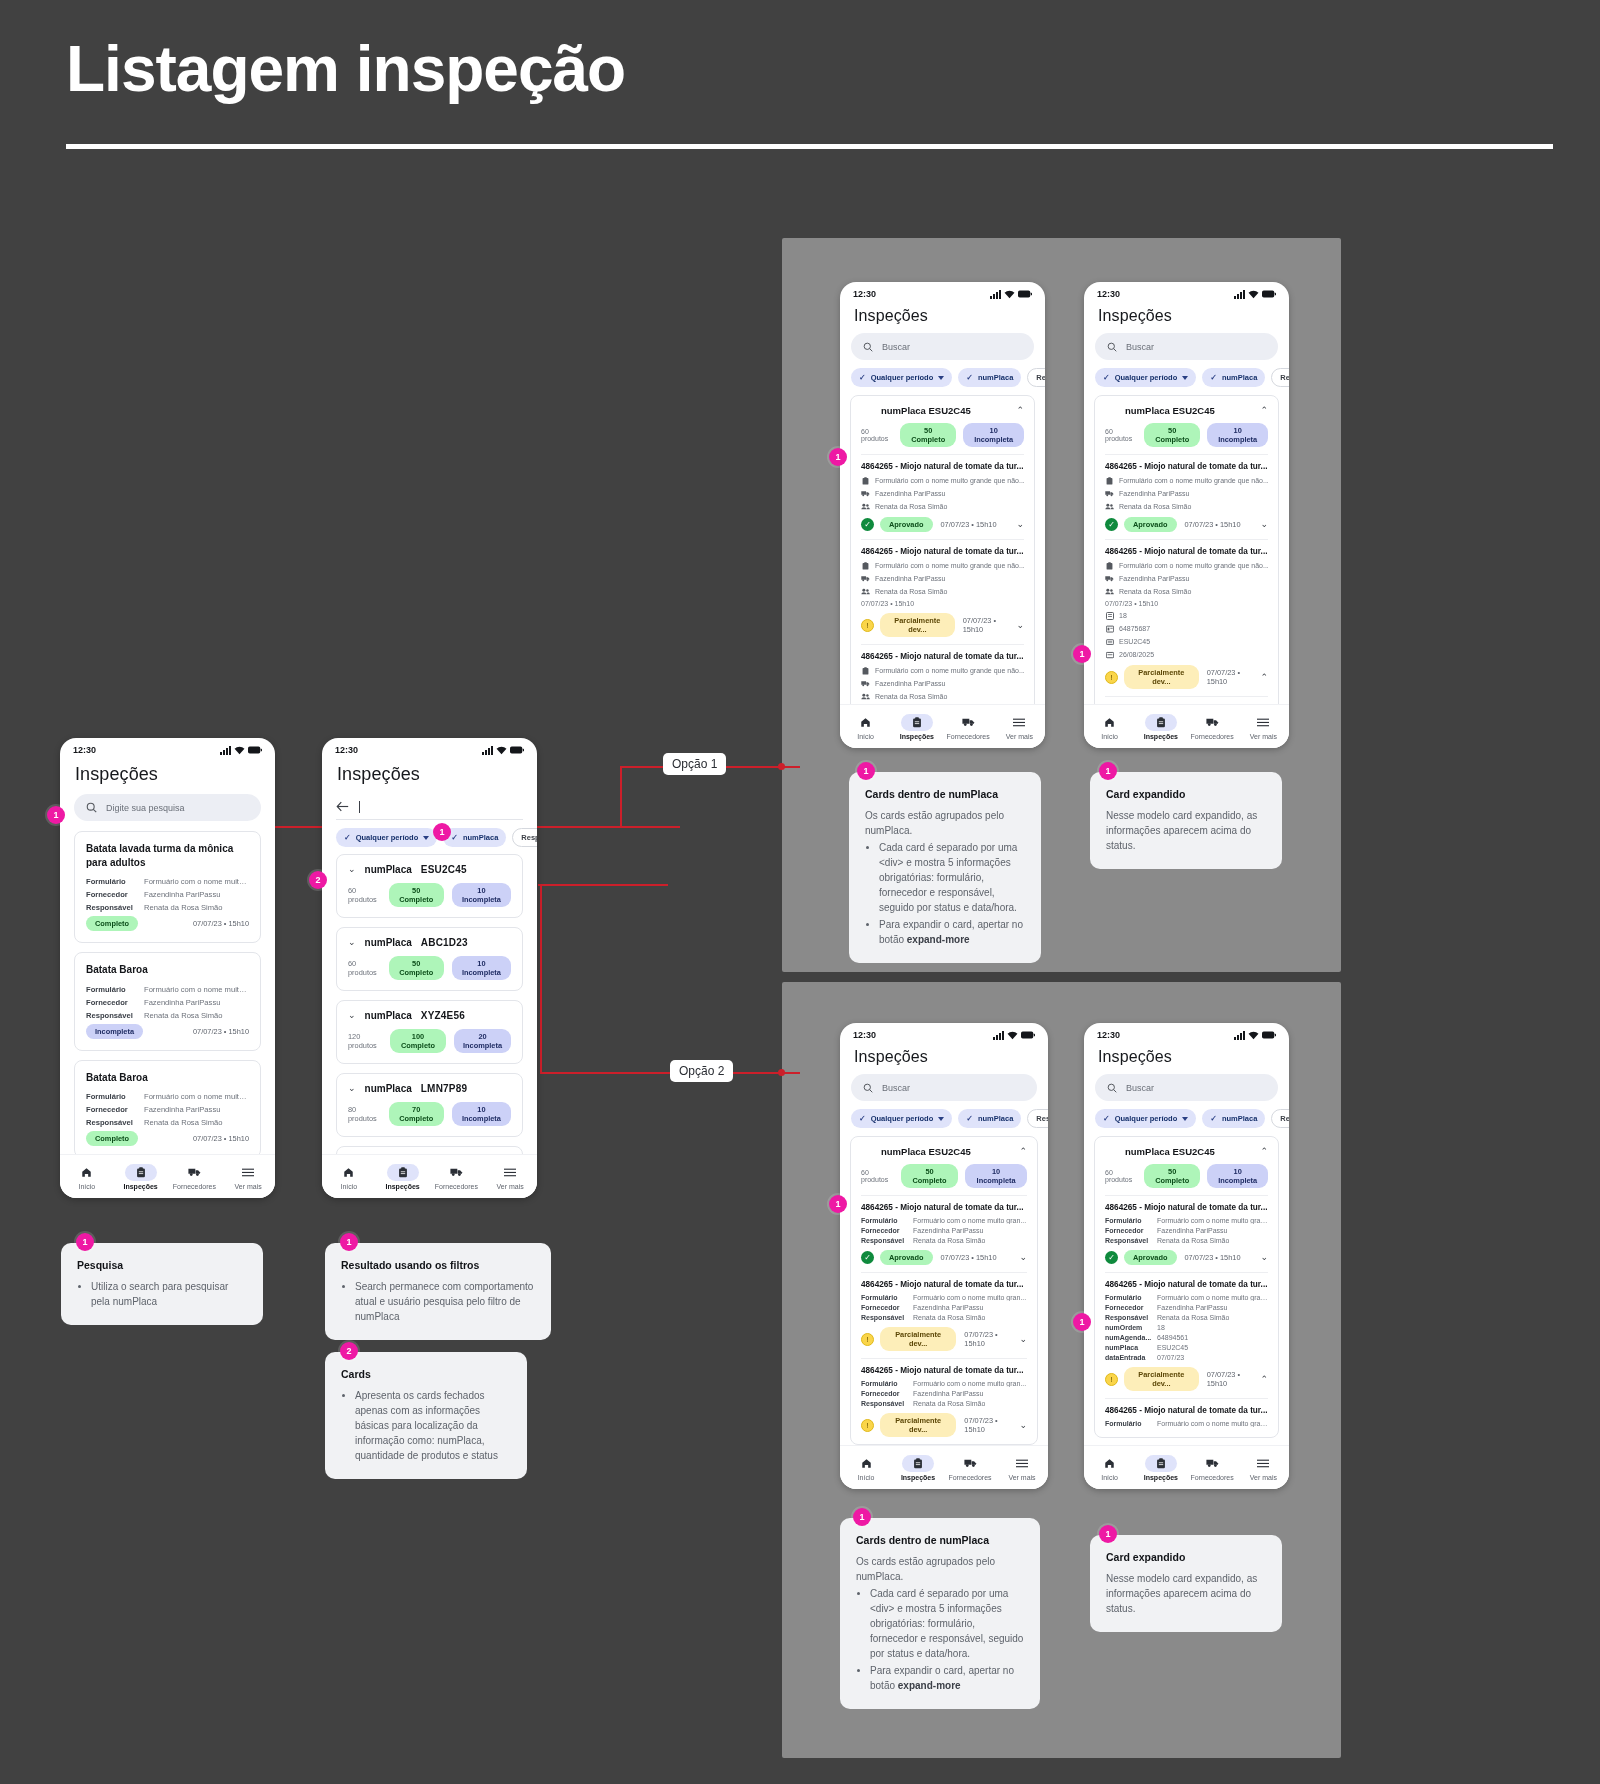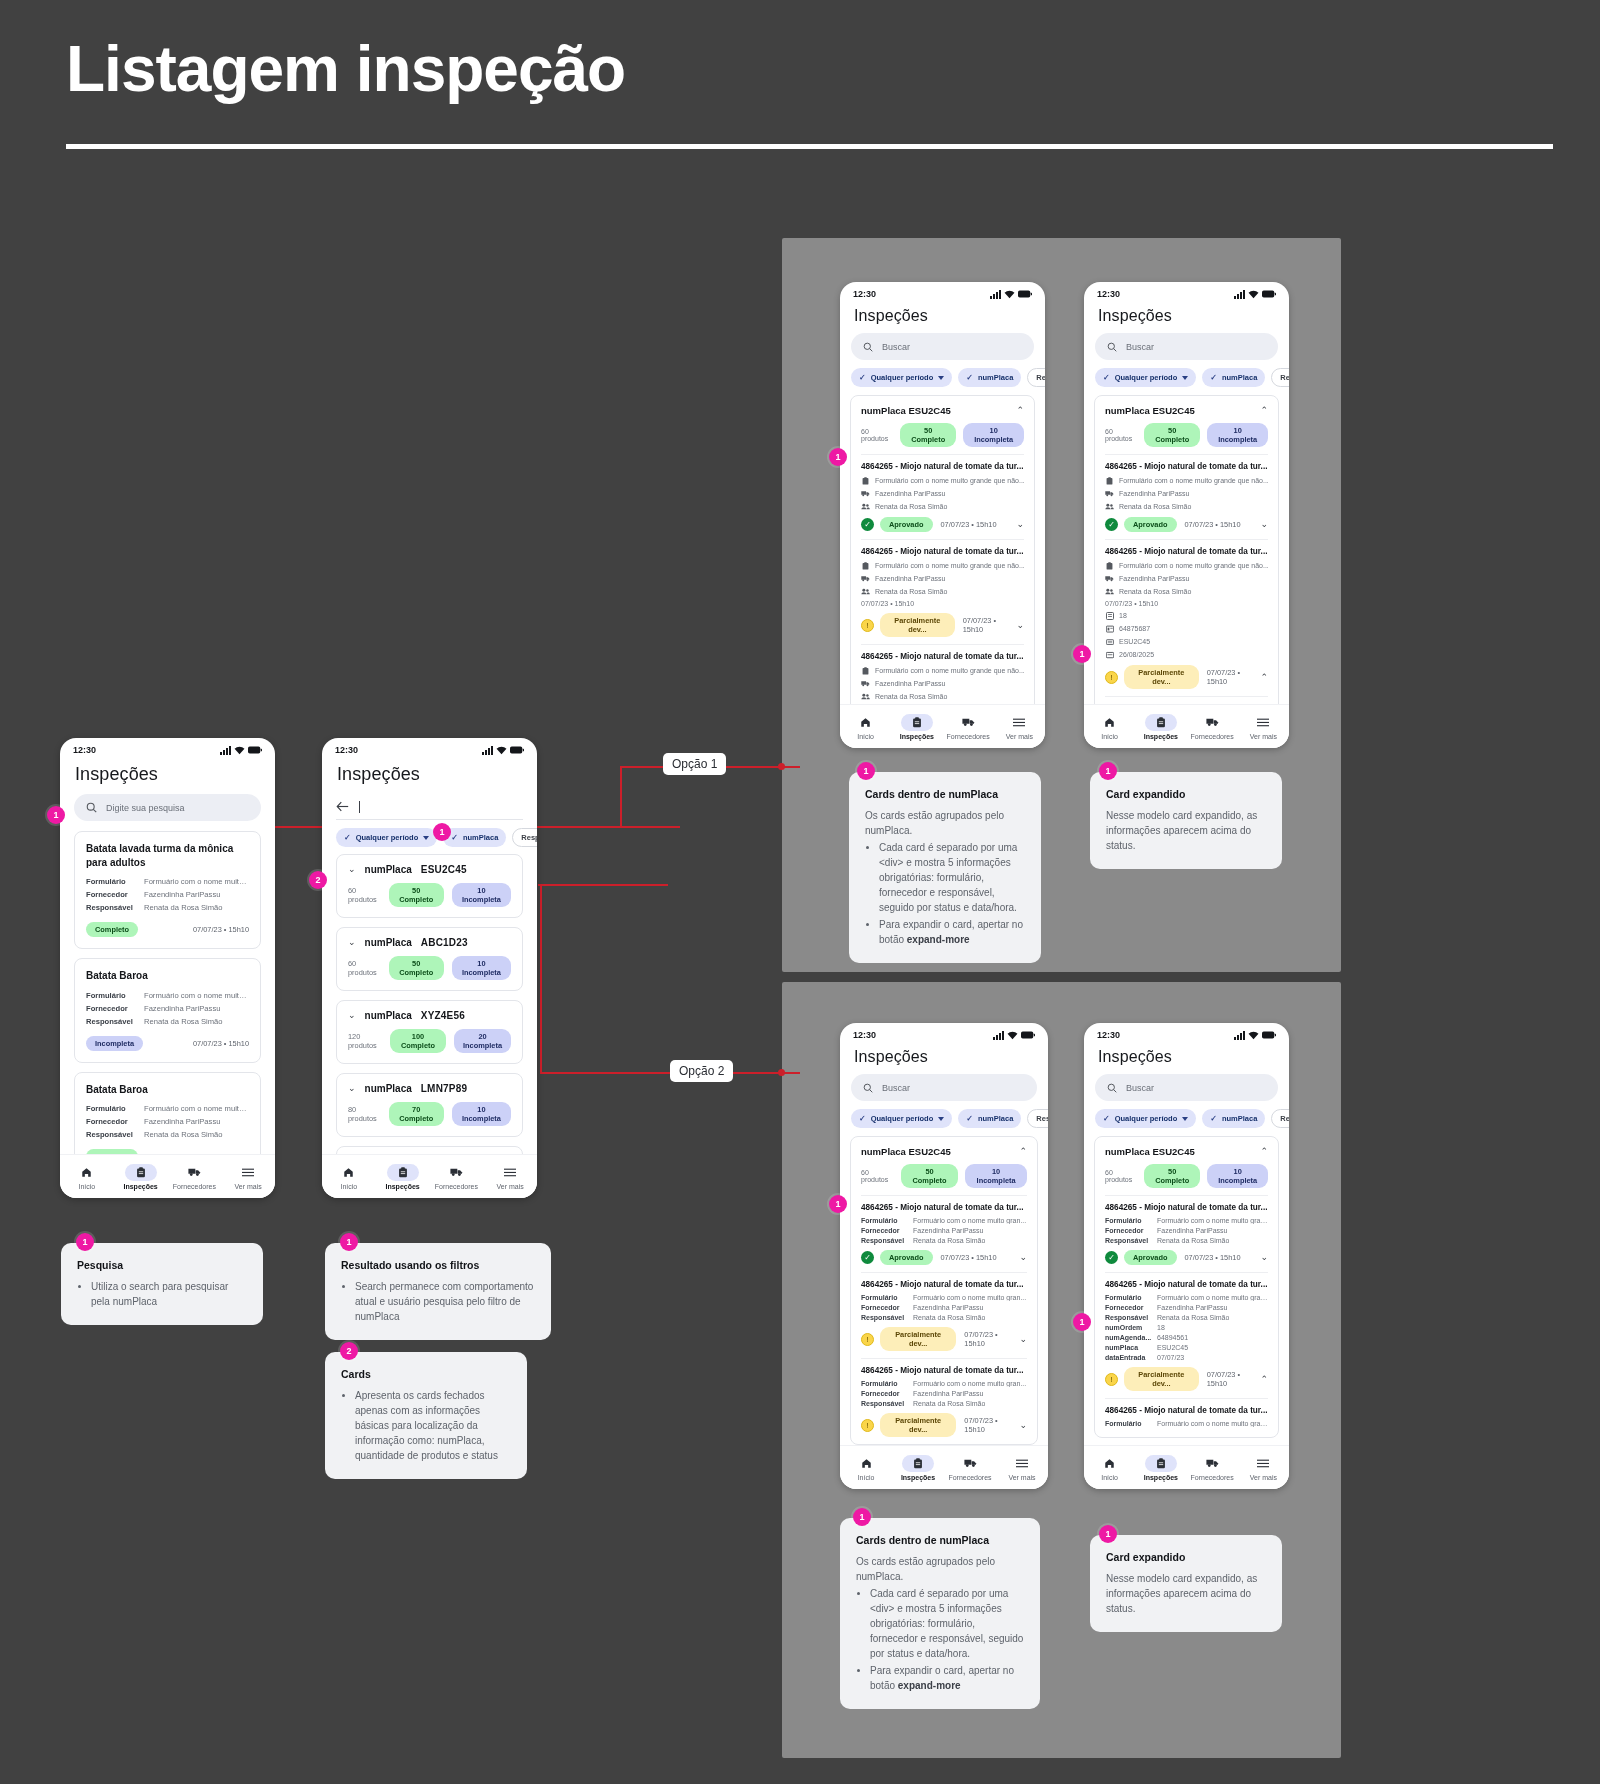--- a/index.html
+++ b/index.html
@@ -74,21 +74,21 @@
 
   
   .ins-card {
     margin: 0 14px 9px 14px; background: #fff; border: 1px solid #e3e5ea;
     border-radius: 8px; padding: 10px 11px 11px 11px;
   }
   .ins-card h4 { font-size: 10px; color: #14161a; font-weight: 700; line-height: 1.35; margin-bottom: 8px; }
   .kv { display: flex; font-size: 7.6px; margin-bottom: 4px; }
   .kv .k { width: 58px; color: #3a3f47; font-weight: 700; flex: 0 0 auto; }
   .kv .v { color: #6d727b; overflow: hidden; white-space: nowrap; text-overflow: ellipsis; }
-  .statusrow { display: flex; align-items: center; justify-content: space-between; margin-top: 10px; }
+  .statusrow { display: flex; align-items: center; justify-content: space-between; margin-top: 4px; }
   .pill {
     border-radius: 9px; padding: 3px 9px; font-size: 7.4px; font-weight: 700; text-align: center;
   }
   .pill.green { background: #aef5b9; color: #0b4d19; }
   .pill.lilac { background: #ccd1f7; color: #1f2c63; }
   .pill.yellow { background: #fdeeb9; color: #5c4707; }
   .when { font-size: 7.4px; color: #5f646d; }
 
   
   .grp-card {
@@ -101,21 +101,21 @@
   .grp-meta { display: flex; align-items: center; gap: 8px; margin-top: 8px; }
   .grp-meta .qty { font-size: 7.4px; color: #6d727b; }
   .chev { color: #3b3f46; font-size: 9px; line-height: 1; }
 
   
   .dcard {
     margin: 0 10px 0 10px; background: #fff; border: 1px solid #e3e5ea;
     border-radius: 8px; padding: 9px 10px 0 10px; overflow: hidden;
   }
   .dcard-head { display: flex; align-items: center; justify-content: space-between; }
-  .dcard-head .t { font-size: 9.5px; font-weight: 700; color: #14161a; }
+  .dcard-head .t { font-size: 9.5px; font-weight: 700; color: #14161a; margin-left: 20px; }
   .dcard-head .t .lbl2 { font-weight: 700; }
   .dcard-meta { display: flex; align-items: center; gap: 7px; margin: 7px 0 7px 0; }
   .dcard-meta .qty { font-size: 7px; color: #6d727b; }
   .drow { border-top: 1px solid #edeef1; padding: 7px 0 7px 0; }
   .drow:first-of-type { border-top: 1px solid #edeef1; }
   .drow .dt { font-size: 8.2px; font-weight: 700; color: #14161a; margin-bottom: 5px;
               white-space: nowrap; overflow: hidden; text-overflow: ellipsis; }
   .iconline { display: flex; align-items: center; gap: 5px; font-size: 7px; color: #6d727b;
               margin-bottom: 4px; white-space: nowrap; overflow: hidden; }
   .iconline .gl { width: 9px; height: 9px; flex: 0 0 auto; color: #55595f; display: inline-flex;

